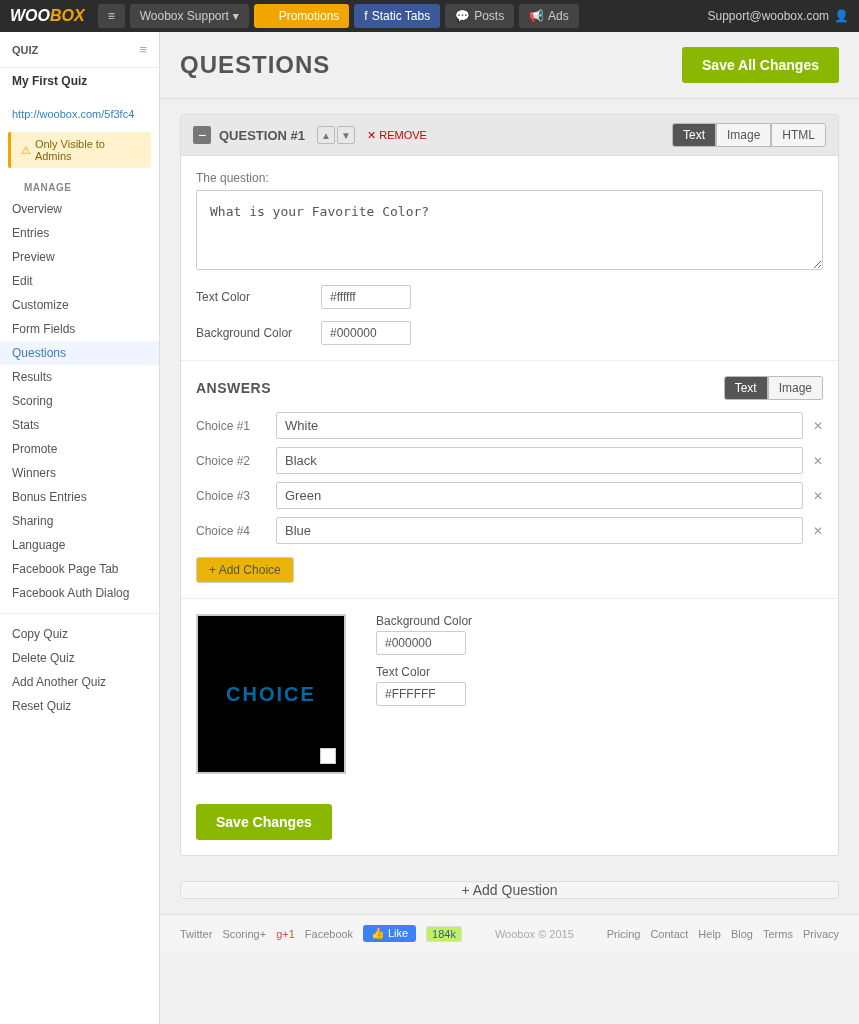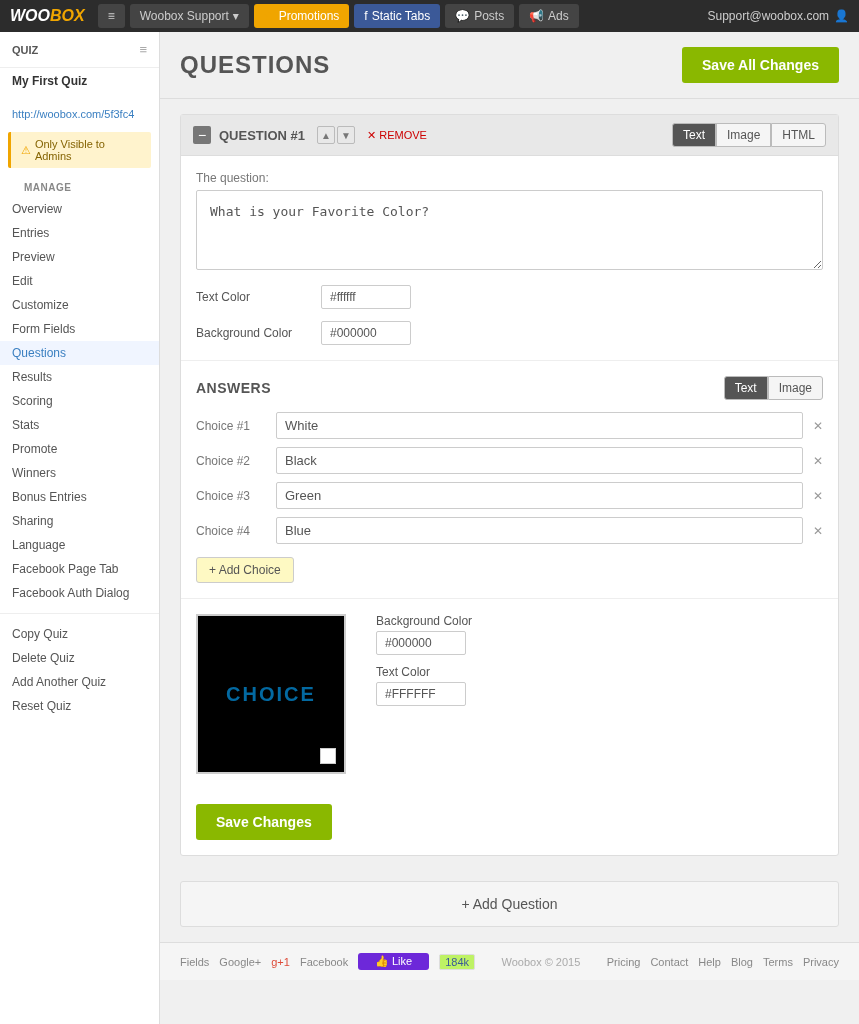--- a/index.html
+++ b/index.html
@@ -333,21 +333,21 @@
     }
     .choice-delete {
       color: #999;
       font-size: 12px;
       cursor: pointer;
       border: none;
       background: none;
     }
 
     .add-choice-btn {
-      background: #fef9c3;
+      background: #eab308;
       border: 1px solid #ccc;
       padding: 5px 12px;
       font-size: 12px;
       color: #555;
       cursor: pointer;
       border-radius: 3px;
       margin-top: 5px;
     }
 
     
@@ -415,21 +415,20 @@
       cursor: pointer;
       margin: 15px;
       display: inline-block;
     }
 
     
     .add-question-btn {
       background: #f5f5f5;
       border: 1px solid #ddd;
       width: 100%;
-      padding: 14px;
       font-size: 14px;
       color: #555;
       cursor: pointer;
       text-align: center;
       border-radius: 3px;
       margin-top: 10px;
     }
 
     
     .footer {
@@ -441,24 +440,24 @@
       align-items: center;
       font-size: 11px;
       color: #888;
       flex-wrap: wrap;
       gap: 5px;
     }
     .footer-left { display: flex; gap: 10px; align-items: center; }
     .footer-right { display: flex; gap: 10px; }
     .footer-link { color: #888; text-decoration: none; }
     .fb-like-btn {
-      background: #6d28d9;
+      background: #3b82f6;
       color: white;
       border: none;
-      padding: 2px 17px;
+      padding: 2px 8px;
       font-size: 11px;
       border-radius: 3px;
       cursor: pointer;
     }
     .fb-count {
       background: #bef264;
       border: 1px solid #ddd;
       padding: 1px 5px;
       font-size: 11px;
       border-radius: 2px;
@@ -639,22 +638,22 @@
         
         <button class="save-changes-btn">Save Changes</button>
       </div>
 
       
       <button class="add-question-btn">+ Add Question</button>
     </div>
 
     <footer class="footer">
       <div class="footer-left">
-        <a class="footer-link">Fields</a>
-        <a class="footer-link">Google+</a>
+        <a class="footer-link">Twitter</a>
+        <a class="footer-link">Scoring+</a>
         <span style="color:#dd4b39;font-size:11px;">g+1</span>
         <a class="footer-link">Facebook</a>
         <button class="fb-like-btn">
           <span>👍</span>
           <span>Like</span>
         </button>
         <span class="fb-count">184k</span>
       </div>
       <span class="copyright">Woobox © 2015</span>
       <div class="footer-right">

